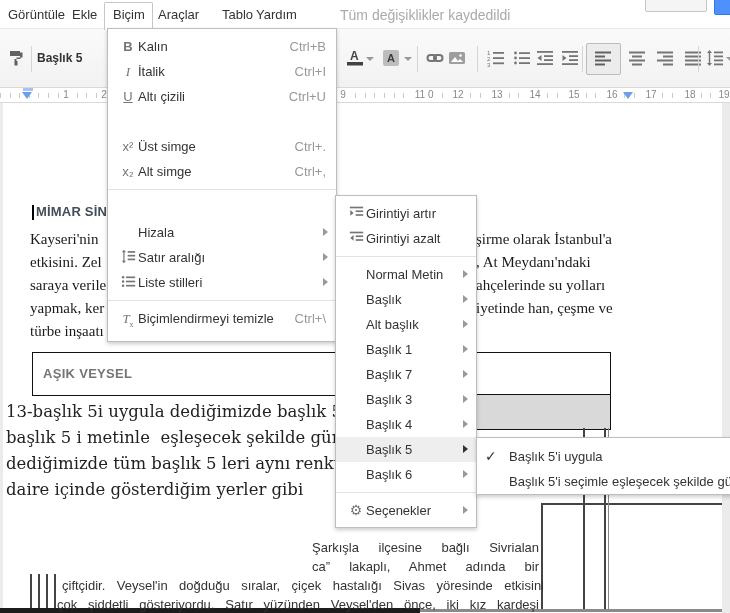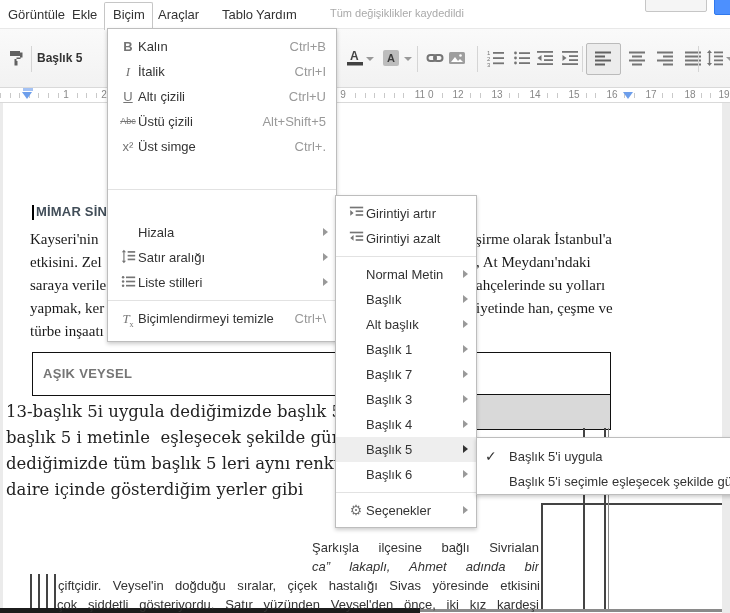--- a/index.html
+++ b/index.html
@@ -3,21 +3,21 @@
 <meta charset="utf-8">
 <style>
   html,body{margin:0;padding:0;background:#fff;}
   #app{position:relative;width:730px;height:613px;overflow:hidden;background:#fff;
        font-family:"Liberation Sans","DejaVu Sans",sans-serif;cursor:default;}
   
   #menubar{position:absolute;left:0;top:0;width:730px;height:28px;background:#fff;z-index:6;}
   .mb-item{position:absolute;top:7px;font-size:13px;color:#333;z-index:7;}
   #bicim-box{position:absolute;left:104px;top:2px;width:47px;height:27px;background:#fff;
              border:1px solid #c6c6c6;border-bottom:none;border-radius:2px 2px 0 0;z-index:7;}
-  #mb-status{position:absolute;left:330px;top:7px;font-size:11px;color:#aaa;z-index:7;}
+  #mb-status{position:absolute;left:340px;top:7px;font-size:14px;color:#aaa;z-index:7;}
   #btn-comments{position:absolute;left:645px;top:-4px;width:60px;height:14px;background:#f5f5f5;
                 border:1px solid #c6c6c6;border-radius:2px;z-index:7;}
   #btn-share{position:absolute;left:714px;top:-4px;width:18px;height:17px;background:#4d90fe;
              border:1px solid #3079ed;border-radius:2px;z-index:7;}
   #toolbar{position:absolute;left:0;top:28px;width:730px;height:58px;
            background:linear-gradient(#fafafa,#f2f2f2);border-top:1px solid #e8e8e8;
            border-bottom:1px solid #d9d9d9;z-index:5;}
   .tb-sep{position:absolute;top:17px;width:1px;height:26px;background:#d5d5d5;}
   #style-label{position:absolute;left:37px;top:22px;font-size:12px;font-weight:bold;color:#333;}
   .tico{position:absolute;top:20px;width:18px;height:18px;}
@@ -112,22 +112,22 @@
   <div class="tline" style="left:604px;top:428px;width:1.5px;height:181px;"></div>
   <div class="tline" style="left:608px;top:428px;width:1px;height:181px;background:#888;"></div>
   <div class="tline" style="left:30px;top:574px;width:1.5px;height:35px;"></div>
   <div class="tline" style="left:38px;top:574px;width:1.5px;height:35px;"></div>
   <div class="tline" style="left:46px;top:574px;width:1.5px;height:35px;"></div>
   <div class="tline" style="left:54px;top:574px;width:1.5px;height:35px;"></div>
   <div class="tline" style="left:0;top:608px;width:420px;height:5px;background:#1c1c1c;"></div>
   <div class="tline" style="left:420px;top:609px;width:302px;height:3px;background:#8a8a8a;"></div>
 
   <div class="doc sans-doc just" style="left:312px;top:540px;width:227px;">Şarkışla ilçesine bağlı Sivrialan</div>
-  <div class="doc sans-doc just" style="left:312px;top:559px;width:227px;font-style:italic;">ca” lakaplı, Ahmet adında bir</div>
-  <div class="doc sans-doc just" style="left:58px;top:578px;width:482px;">çiftçidir. Veysel'in doğduğu sıralar, çiçek hastalığı Sivas yöresinde etkisini</div>
+  <div class="doc sans-doc just" style="left:312px;top:559px;width:227px;">ca” lakaplı, Ahmet adında bir</div>
+  <div class="doc sans-doc just" style="left:40px;top:578px;width:482px;padding-left:22px;">çiftçidir. Veysel'in doğduğu sıralar, çiçek hastalığı Sivas yöresinde etkisini</div>
   <div class="doc sans-doc just" style="left:57px;top:597px;width:482px;">çok şiddetli gösteriyordu. Satır yüzünden Veysel'den önce, iki kız kardeşi</div>
 
   <div id="menubar"></div>
   <div id="bicim-box"></div>
   <span class="mb-item" style="left:8px;">Görüntüle</span>
   <span class="mb-item" style="left:72px;">Ekle</span>
   <span class="mb-item" style="left:113px;">Biçim</span>
   <span class="mb-item" style="left:158px;">Araçlar</span>
   <span class="mb-item" style="left:214px;margin-left:8px;">Tablo</span>
   <span class="mb-item" style="left:256px;">Yardım</span>
@@ -295,29 +295,29 @@
     <div class="mi" style="top:30px;">
       <span class="mic ic-i">I</span>
       <span class="mil">İtalik</span>
       <span class="mis">Ctrl+I</span>
     </div>
     <div class="mi" style="top:55px;">
       <span class="mic ic-u">U</span>
       <span class="mil">Altı çizili</span>
       <span class="mis">Ctrl+U</span>
     </div>
-    <div class="mi" style="top:80px;">
-      <span class="mic ic-strike">Abc</span>
-      <span class="mil">Üstü çizili</span>
-      <span class="mis">Alt+Shift+5</span>
-    </div>
     <div class="mi" style="top:105px;">
       <span class="mic">x²</span>
       <span class="mil">Üst simge</span>
       <span class="mis">Ctrl+.</span>
+    </div>
+    <div class="mi" style="top:130px;">
+      <span class="mic">x₂</span>
+      <span class="mil">Alt simge</span>
+      <span class="mis">Ctrl+,</span>
     </div>
     <div class="msep" style="top:160px;"></div>
     <div class="mi" style="top:191px;">
       <span class="mil">Hizala</span>
       <span class="subarrow"></span>
     </div>
     <div class="mi" style="top:216px;">
       <span class="mic">
         <svg viewBox="0 0 18 18" width="15" height="15" fill="#757575">
             <path d="M3.5 1l2.5 3h-5z"></path>

